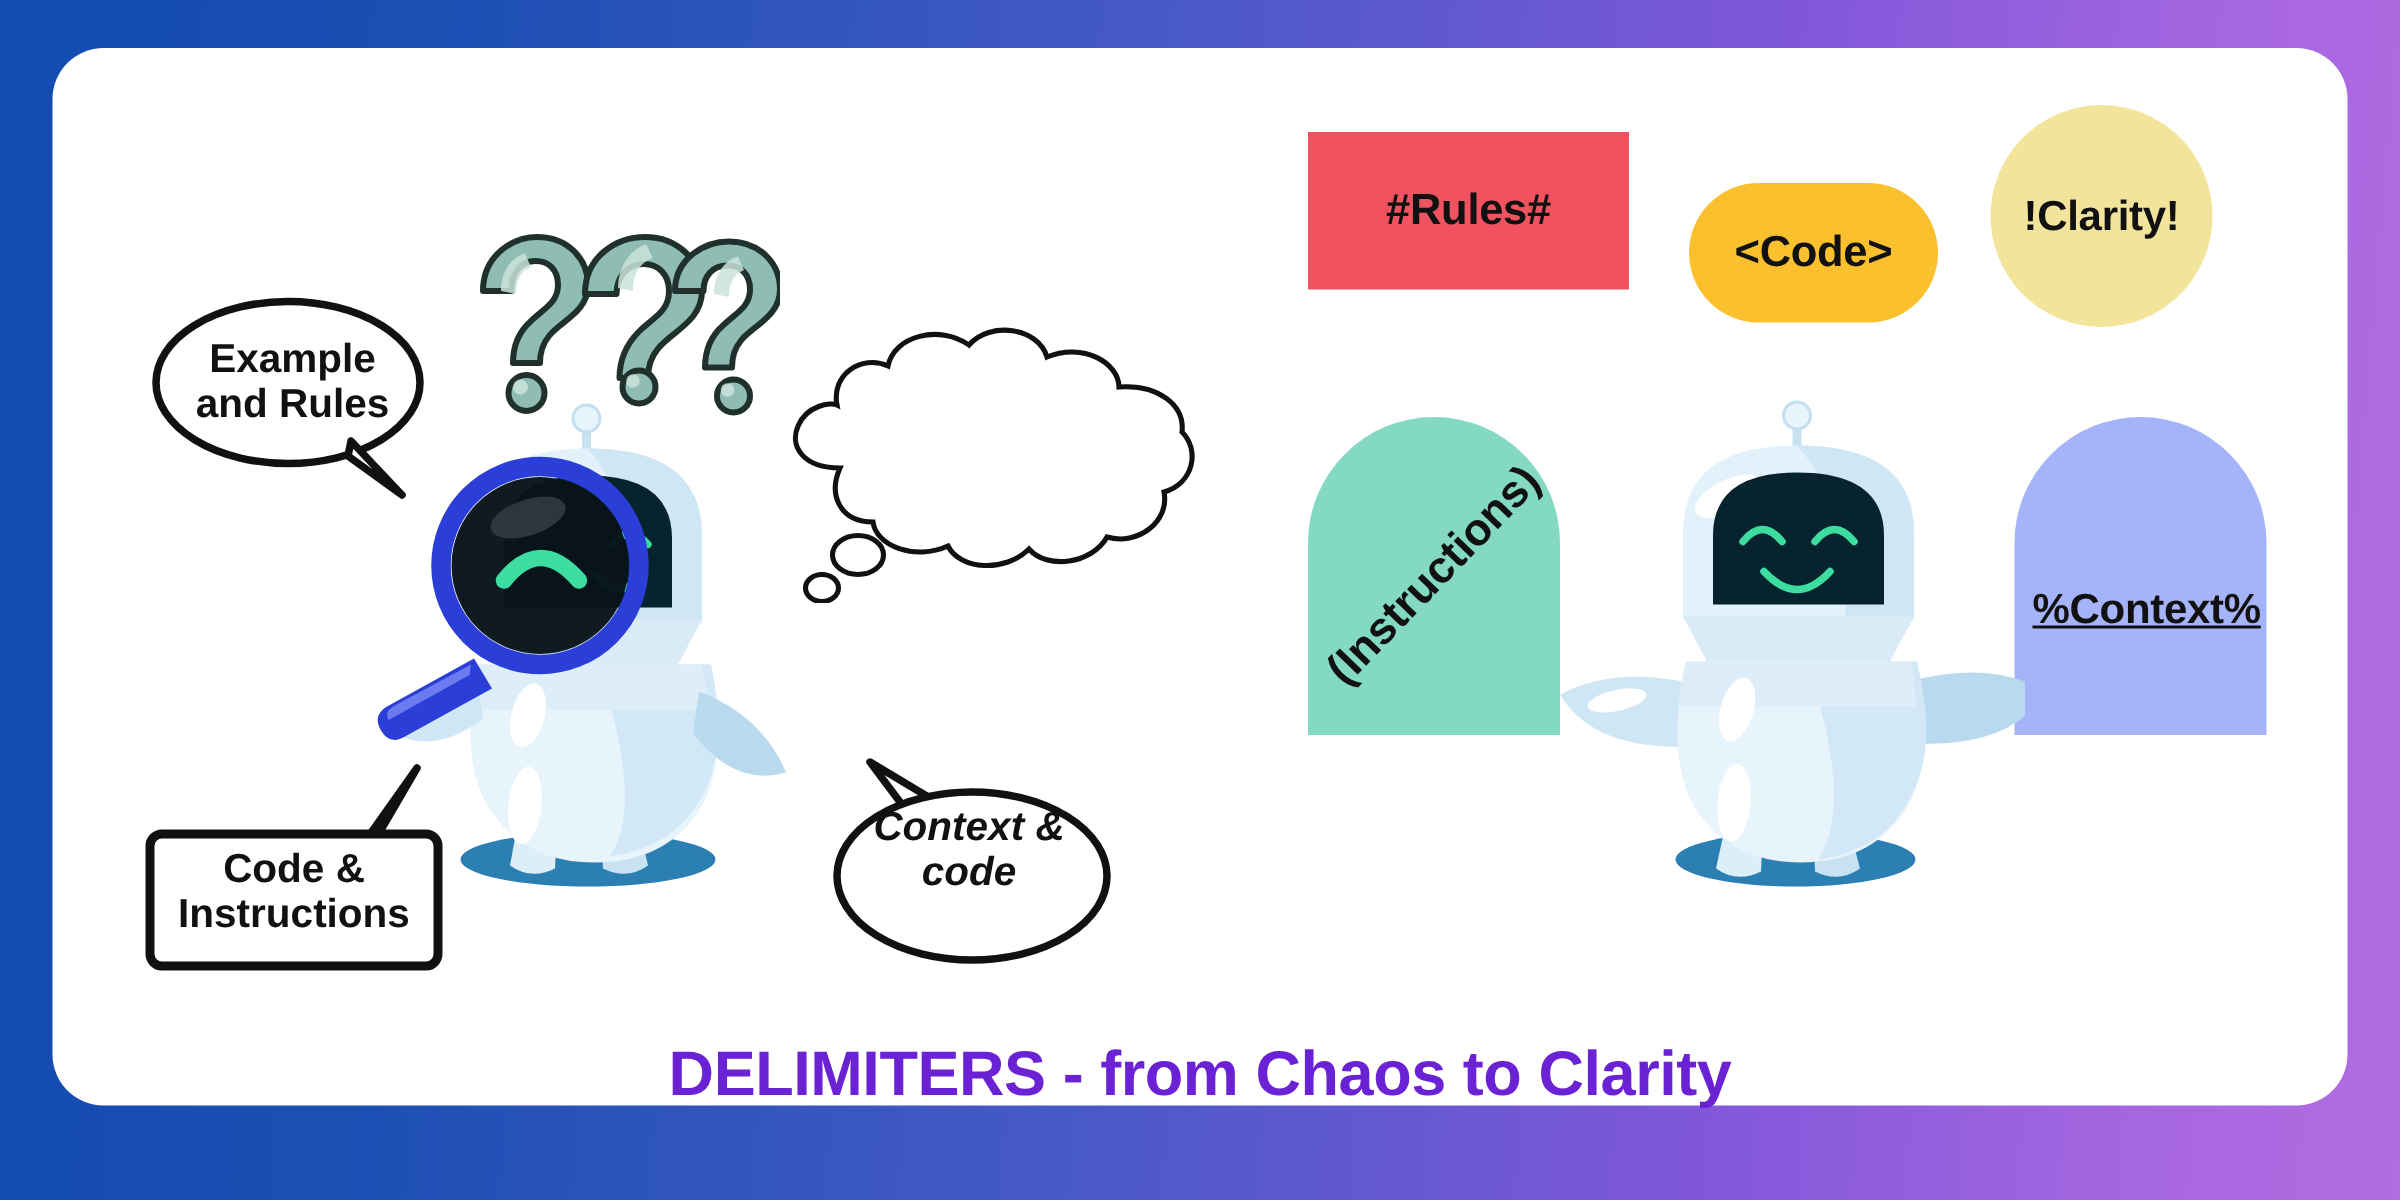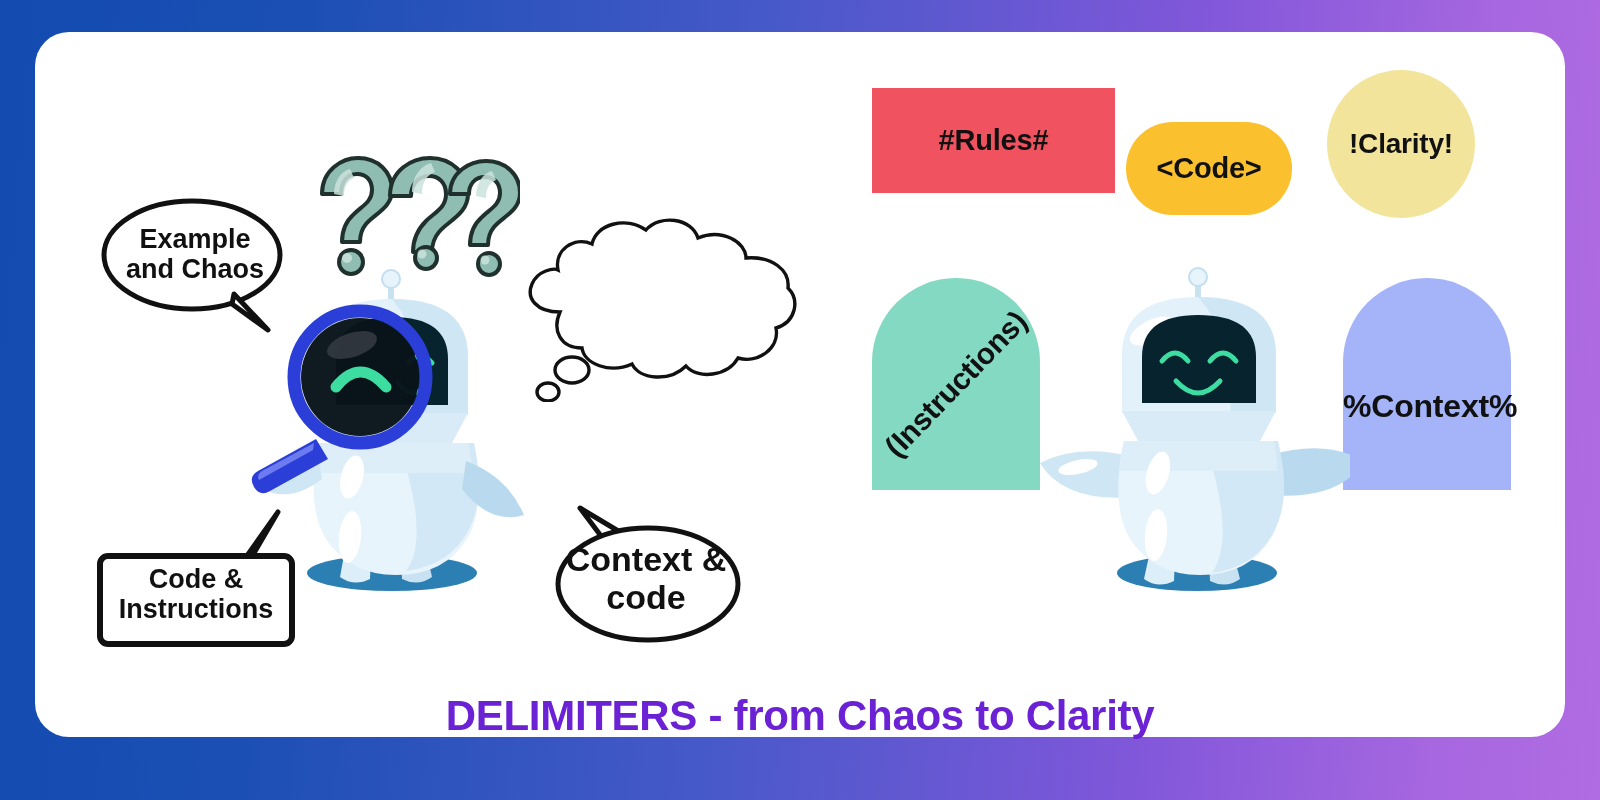--- a/index.html
+++ b/index.html
@@ -29,21 +29,21 @@
     position: absolute;
     left: 0; top: 0; width: 100%; height: 100%;
     display: flex; align-items: center; justify-content: center;
     color: #111111;
     font-weight: bold;
     font-size: 29px;
     letter-spacing: -0.2px;
     white-space: nowrap;
   }
   #rules-shape {
-    left: 872px; top: 88px; width: 243px; height: 105px;
+    left: 872px; top: 88px; width: 214px; height: 105px;
     background: #F0535F;
   }
   #code-shape {
     left: 1126px; top: 94px; width: 166px; height: 93px;
     background: #FBC02D;
     border-radius: 47px;
     margin-top: 28px;
   }
   #example-shape {
     left: 1327px; top: 70px; width: 148px; height: 148px;
@@ -61,42 +61,44 @@
   #context-shape {
     left: 1343px; top: 278px; width: 168px; height: 212px;
     background: #A5B4F8;
     border-radius: 84px 84px 0 0;
   }
   #instructions-shape .delim-label {
     transform: rotate(-46deg);
     font-size: 30px;
   }
   #context-shape .delim-label {
-    font-size: 32px;
+    font-size: 28px;
     justify-content: flex-start;
+    padding-left: 12px;
     align-items: center;
     transform: translateY(22px);
+    text-decoration: underline;
   }
 
   
   .bubble-text {
     position: absolute;
     display: flex; flex-direction: column;
     align-items: center; justify-content: center;
     text-align: center;
     color: #111;
     font-weight: bold;
     line-height: 1.12;
     pointer-events: none;
   }
 
   #tx-example { left: 104px; top: 212px; width: 182px; height: 84px; font-size: 27px; }
   #tx-rules   { left: 530px; top: 270px; width: 226px; height: 46px; font-size: 27px; }
   #tx-codeins { left: 98px; top: 552px; width: 196px; height: 84px; font-size: 27px; }
-  #tx-context { left: 562px; top: 536px; width: 168px; height: 84px; font-size: 34px; }
+  #tx-context { left: 562px; top: 524px; width: 168px; height: 84px; font-size: 27px; font-style: italic; }
 
   
   #title {
     position: absolute;
     left: 0; top: 660px; width: 1600px;
     text-align: center;
     color: #6B21D4;
     font-size: 42px;
     font-weight: bold;
     letter-spacing: -0.3px;
@@ -129,21 +131,21 @@
       <circle cx="185" cy="110" r="4.5"></circle>
     </g>
   </svg>
 
   <svg class="abs" style="left:96px; top:192px;" width="200" height="150" viewBox="0 0 200 150">
     <ellipse cx="96" cy="63" rx="88" ry="54" fill="#fff" stroke="#111" stroke-width="5"></ellipse>
     <path d="M138 102 L172 138 L136 112 Z" fill="#fff" stroke="#111" stroke-width="5" stroke-linejoin="round"></path>
   </svg>
   <div class="bubble-text" id="tx-example">
     <span>Example</span>
-    <span>and Chaos</span>
+    <span>and Rules</span>
   </div>
 
   <svg class="abs" style="left:500px; top:212px;" width="310" height="190" viewBox="0 0 310 190">
     <g fill="#fff" stroke="#111" stroke-width="3.4">
       <path d="M60 100
                C36 100 26 86 32 72
                C38 58 54 56 58 58
                C54 38 74 24 92 32
                C96 12 126 4 146 18
                C160 2 192 6 198 26

